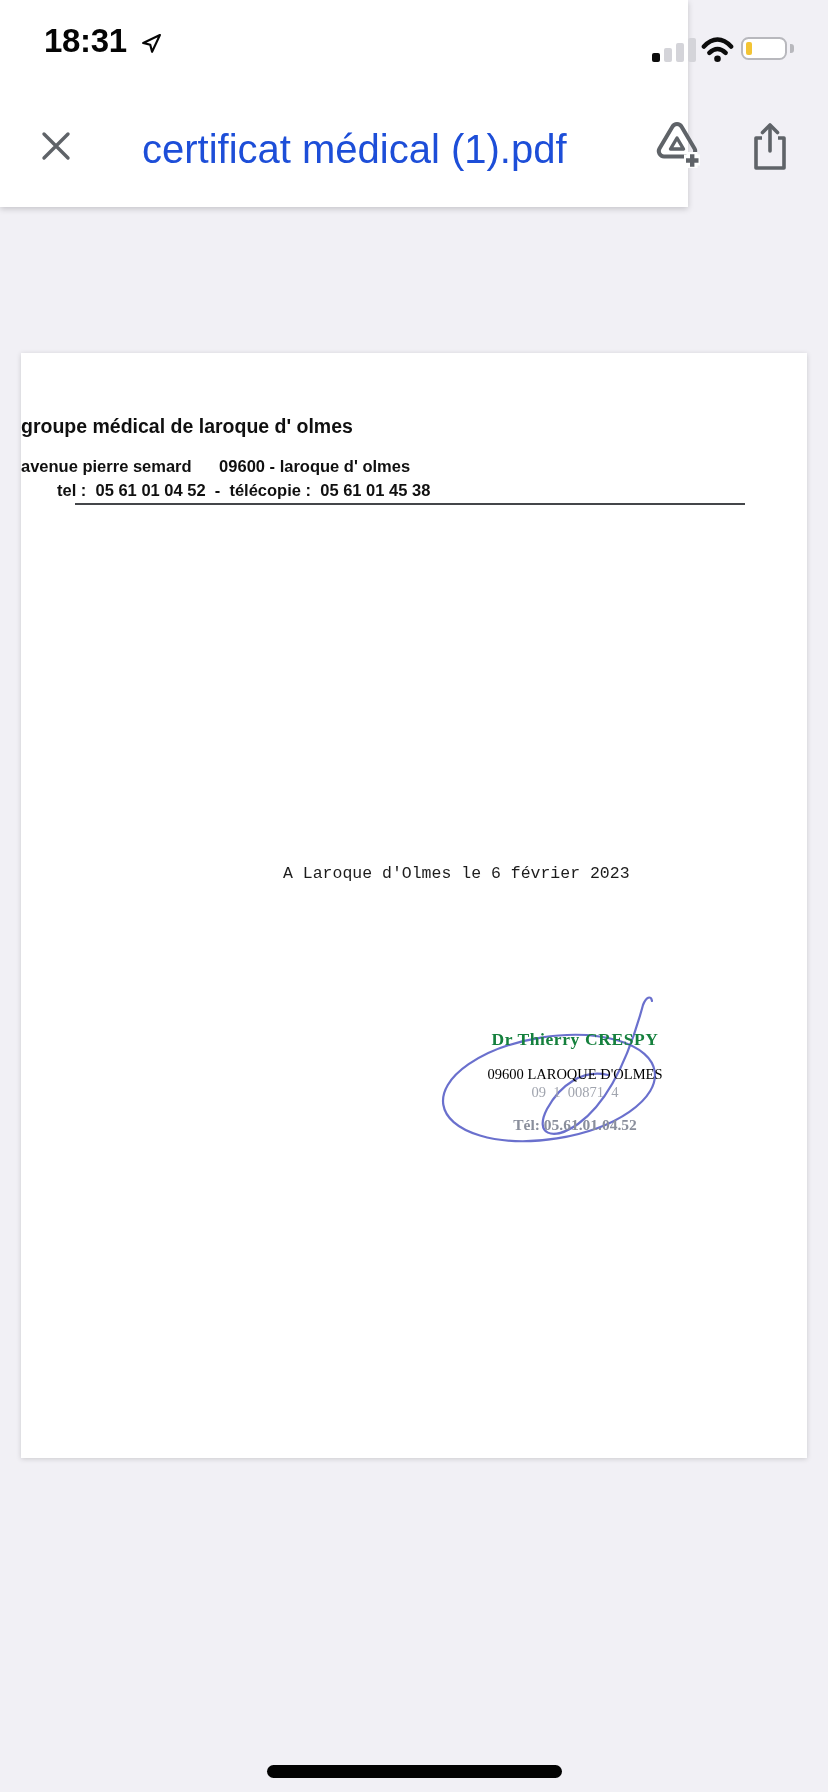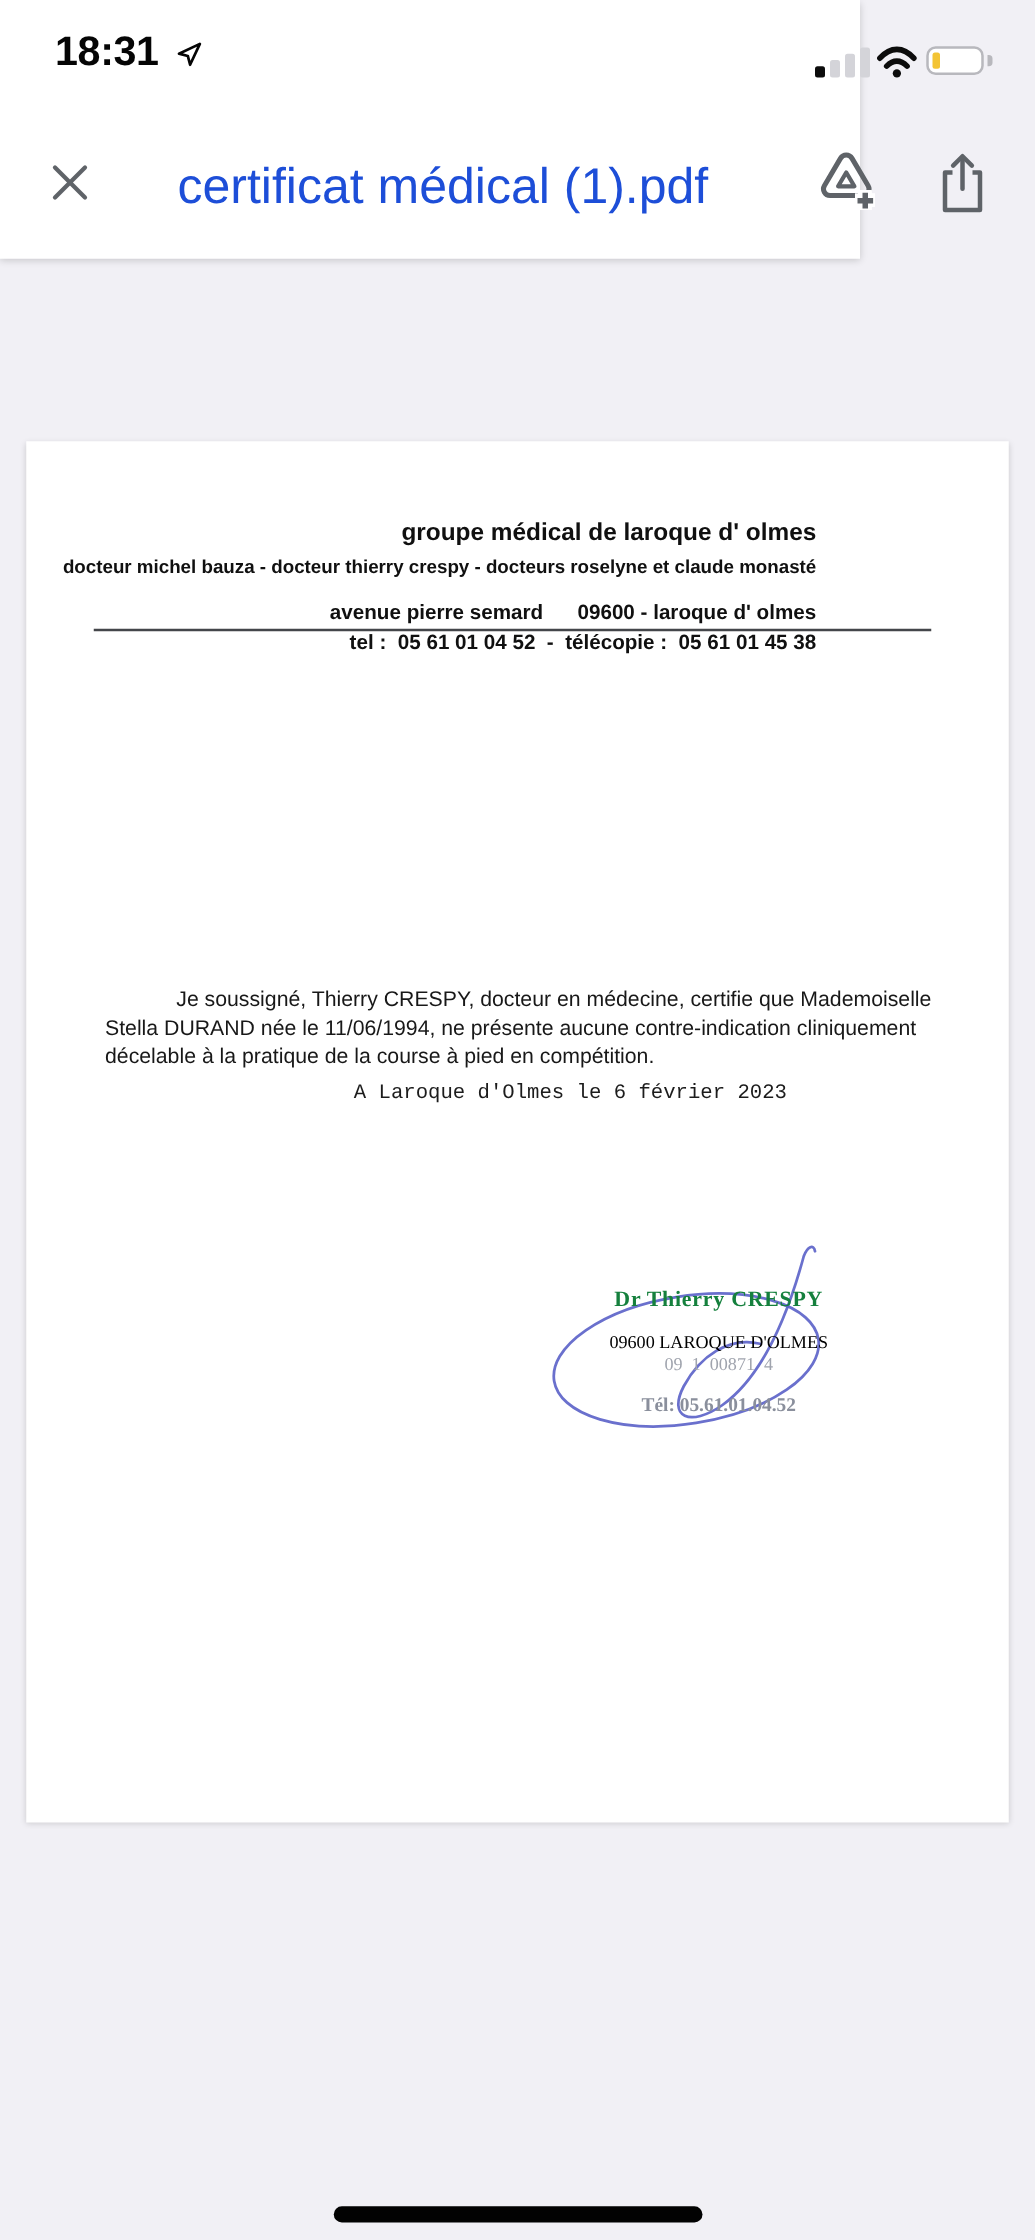--- a/index.html
+++ b/index.html
@@ -24,25 +24,25 @@
   .toolbar-btn{background:none;border:none;padding:0;cursor:pointer;position:absolute;}
   .close-btn{left:34px;top:124px;width:44px;height:44px;}
   .doc-title{left:142px;top:127px;font-size:40px;color:#1d4ed8;white-space:nowrap;}
   .drive-btn{left:648px;top:116px;width:58px;height:58px;}
   .share-btn{left:744px;top:120px;width:52px;height:56px;}
 
   
   .viewer{position:absolute;left:0;top:207px;width:828px;height:1585px;}
   .page{position:absolute;left:21px;top:146px;width:786px;height:1105px;background:#ffffff;
         box-shadow:0 1px 5px rgba(0,0,0,0.16);color:#151515;}
-  .clinic{position:absolute;left:0;top:62px;width:632px;text-align:right;color:#101010;}
+  .clinic{position:absolute;left:0;top:62px;width:632px;text-align:left;color:#101010;}
   .clinic-title{font-size:19.5px;font-weight:700;}
   .clinic-doctors{font-size:15px;font-weight:700;margin-top:7px;}
   .clinic-address{font-size:16.5px;font-weight:700;margin-top:19px;white-space:pre-wrap;}
-  .clinic-phone{font-size:16.5px;font-weight:700;margin-top:5px;white-space:pre-wrap;}
+  .clinic-phone{font-size:16.5px;font-weight:700;margin-top:5px;white-space:pre-wrap;padding-left:36px;}
   .rule{position:absolute;left:54px;top:150px;width:670px;height:2px;background:#44464a;}
   .body-par{position:absolute;left:63px;top:419px;width:666px;font-size:17px;line-height:22.5px;
             color:#181818;text-indent:57px;}
   .date-line{position:absolute;left:262px;top:511px;font-size:16.5px;color:#1c1c1c;font-family:Liberation Mono, monospace;}
   .stamp{position:absolute;left:414px;top:676px;width:280px;text-align:center;
          font-family:"Liberation Serif", serif;}
   .stamp-l1{font-size:17.5px;font-weight:700;color:#15803d;letter-spacing:0.6px;}
   .stamp-l2{font-size:14.5px;color:#000000;margin-top:16px;}
   .stamp-l3{font-size:14.5px;color:#a0a4ae;margin-top:1px;white-space:pre-wrap;}
   .stamp-l4{font-size:15.5px;font-weight:700;color:#8a8f9c;margin-top:15px;}
@@ -102,28 +102,26 @@
       <path d="M18.5 12.5 L26 5 L33.5 12.5" fill="none" stroke="#5f6368" stroke-width="3.6" stroke-linecap="round" stroke-linejoin="round"></path>
     </svg>
   </button>
 </div>
 
 <div class="viewer">
   <div class="page">
 
     <div class="clinic">
       <div class="clinic-title">groupe médical de laroque d' olmes</div>
-      <div class="clinic-doctors">docteur michel bauza - docteur thierry crespy - docteurs roselyne et claude monasté</div>
       <div class="clinic-address">avenue pierre semard      09600 - laroque d' olmes</div>
       <div class="clinic-phone">tel :  05 61 01 04 52  -  télécopie :  05 61 01 45 38</div>
     </div>
 
     <div class="rule"></div>
 
-    <p class="body-par">Je soussigné, Thierry CRESPY, docteur en médecine, certifie que Mademoiselle Stella DURAND née le 11/06/1994, ne présente aucune contre-indication cliniquement décelable à la pratique de la course à pied en compétition.</p>
 
     <div class="date-line">A Laroque d'Olmes le 6 février 2023</div>
 
     <svg class="signature" viewBox="0 0 250 165">
       <ellipse cx="118" cy="95" rx="107" ry="51" fill="none" stroke="#5a60c8" stroke-width="2.2" opacity="0.9" transform="rotate(-9 118 95)"></ellipse>
       <path d="M212 12 C215 4 220 2 221 8 M212 12 C199 60 179 108 147 131 C121 149 103 141 116 116 C129 92 152 76 177 82" fill="none" stroke="#5a60c8" stroke-width="2.2" stroke-linecap="round" opacity="0.9"></path>
     </svg>
 
     <div class="stamp">
       <div class="stamp-l1">Dr Thierry CRESPY</div>

